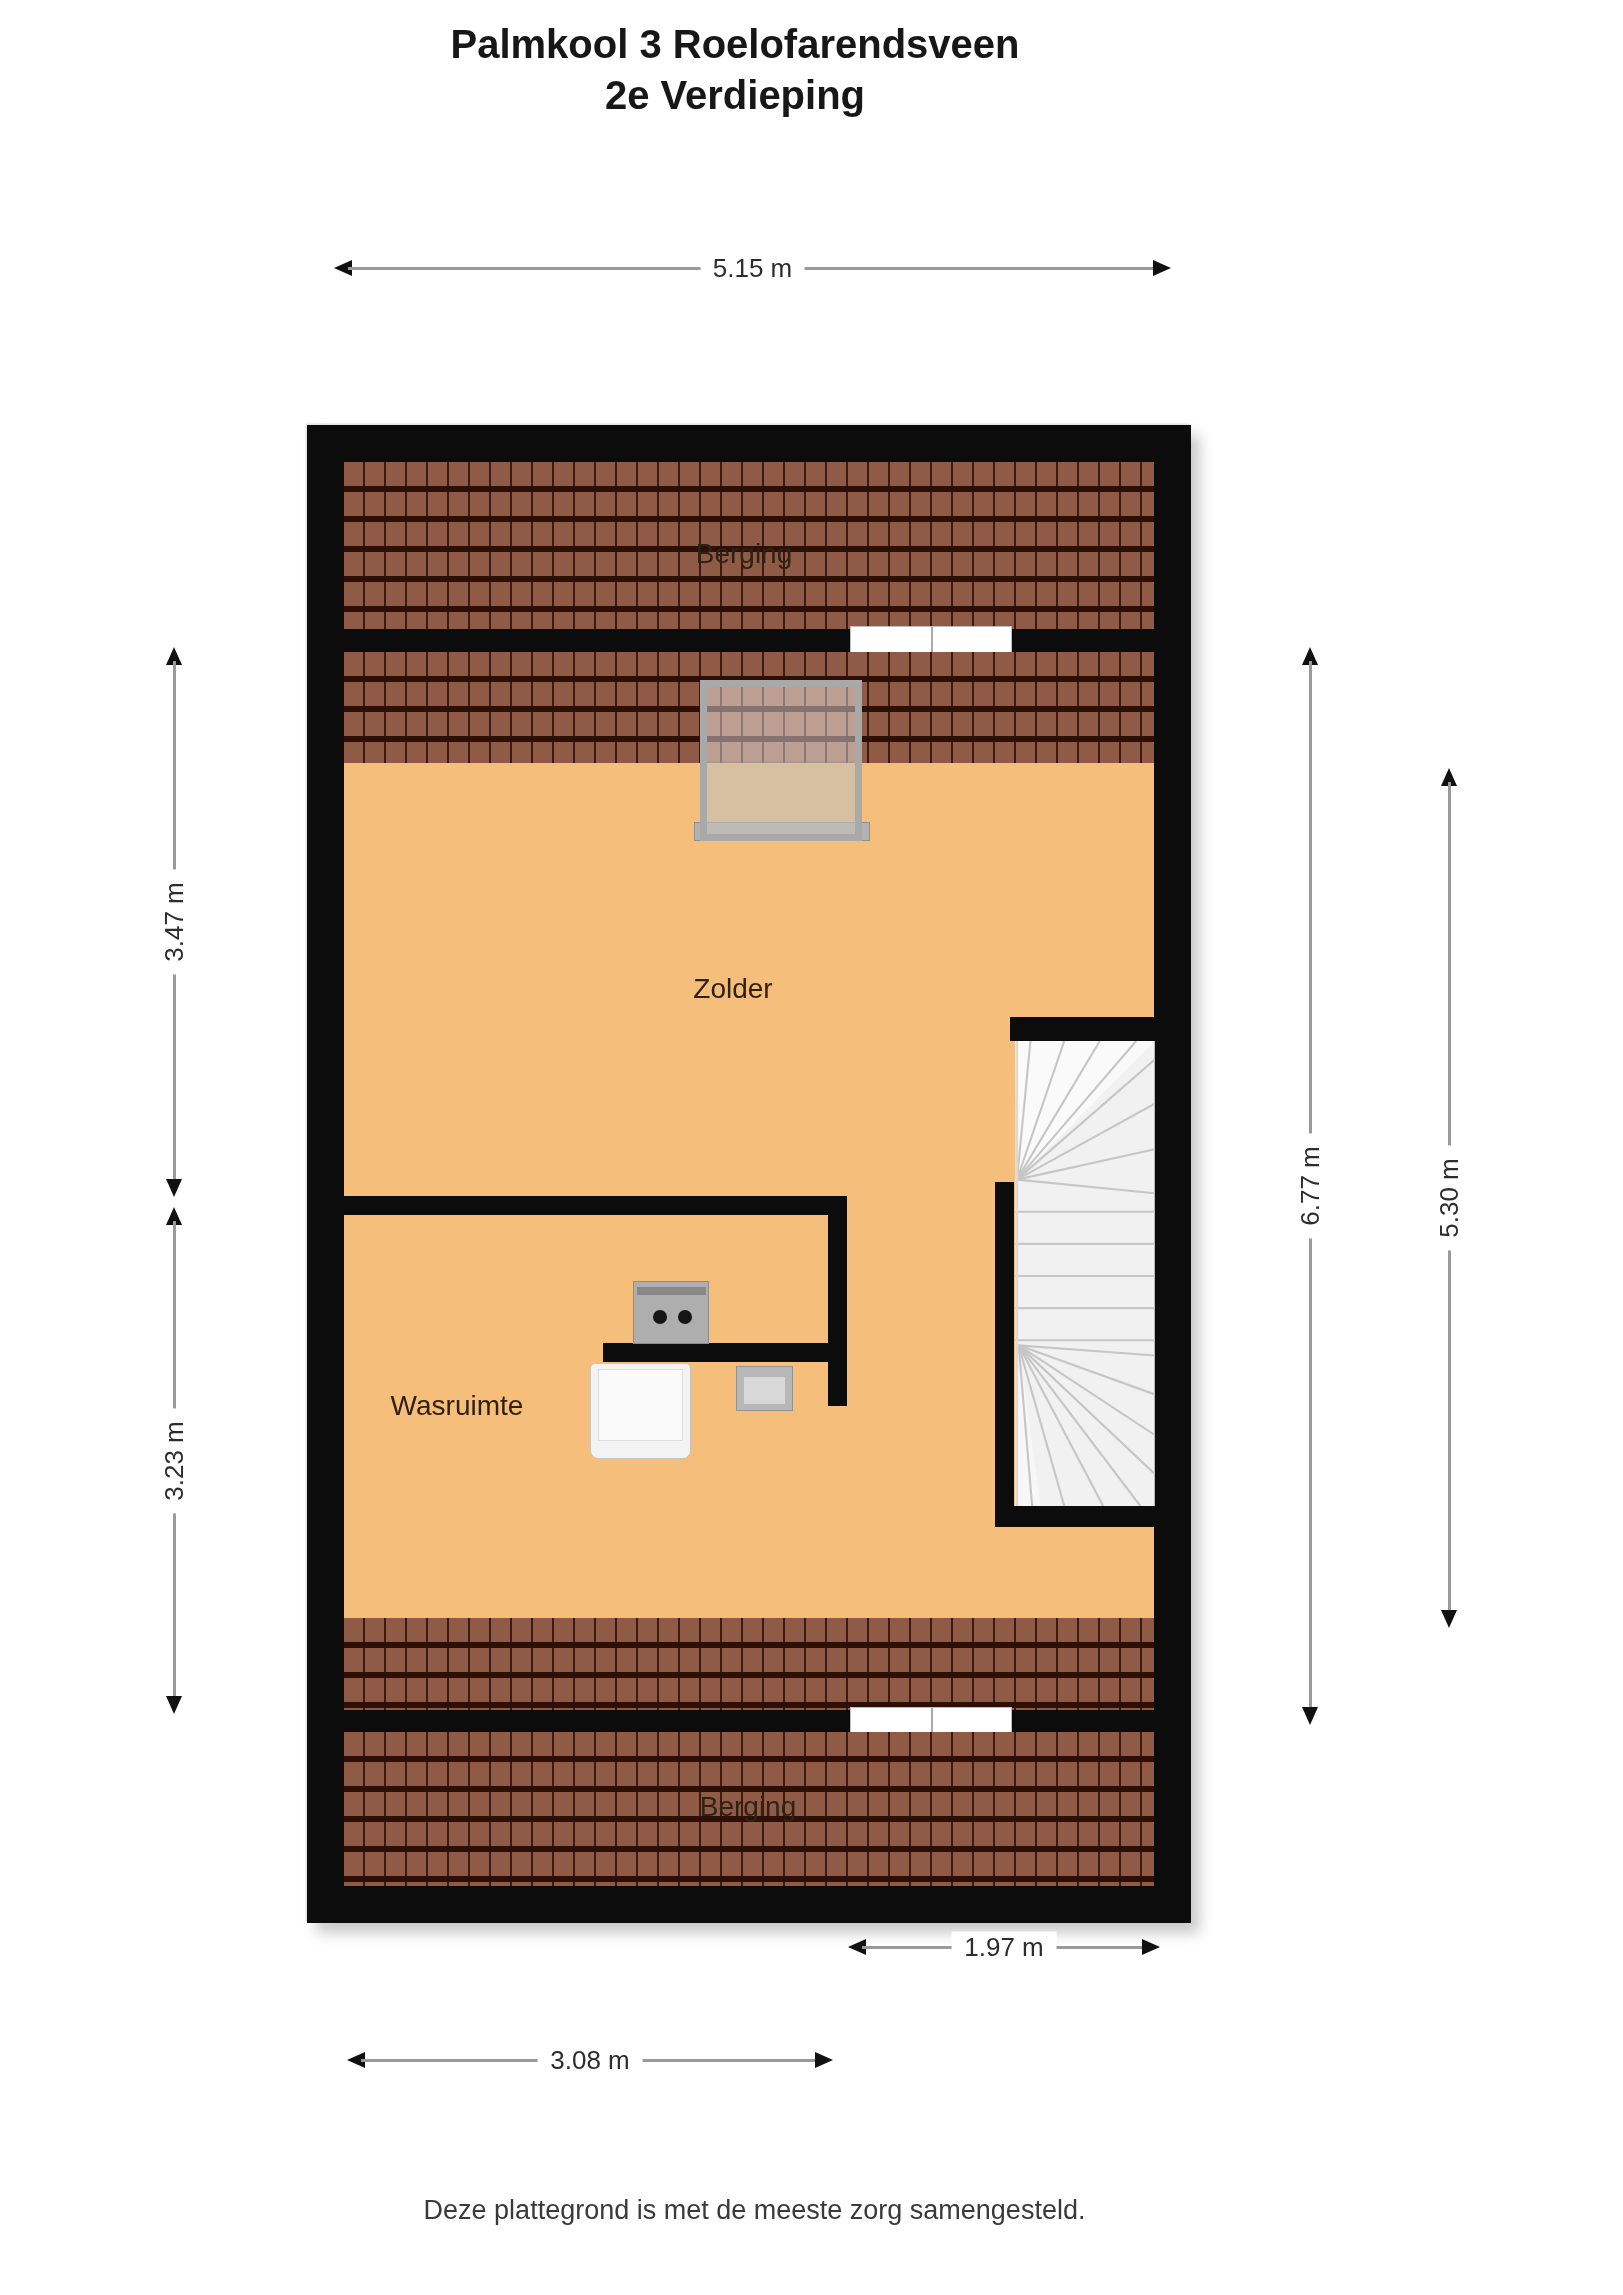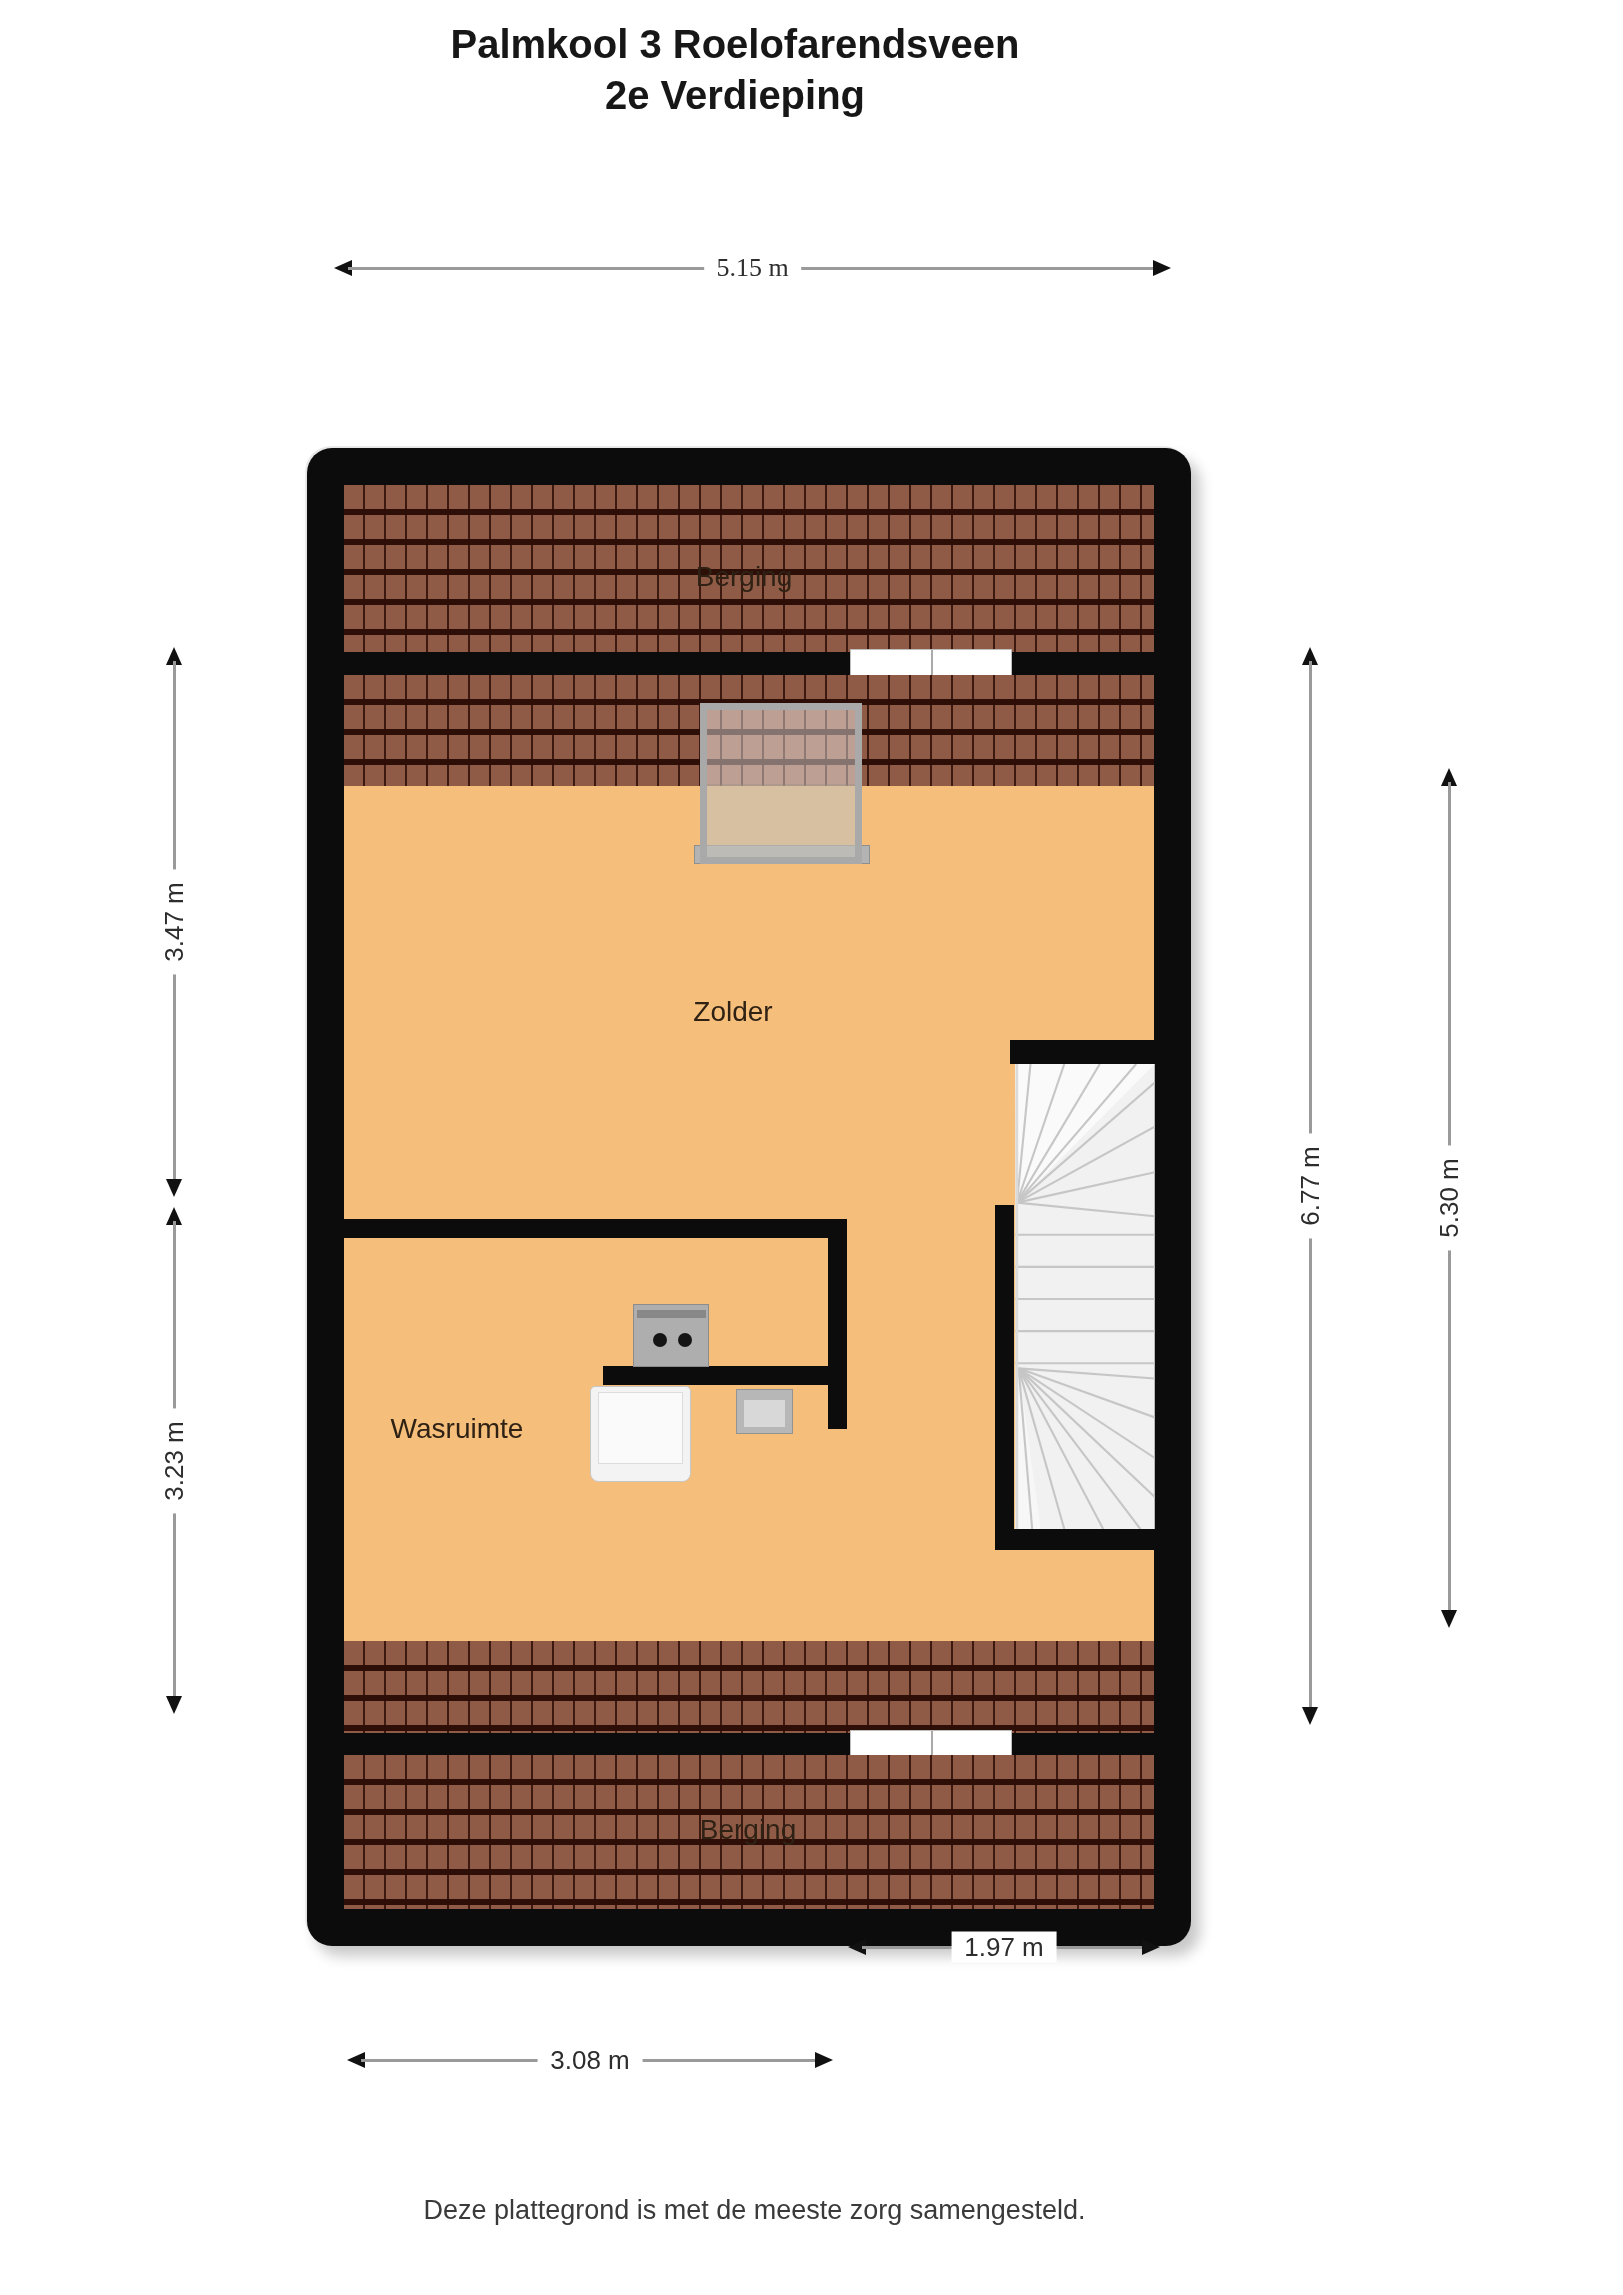--- a/index.html
+++ b/index.html
@@ -15,24 +15,23 @@
     left:287px;top:18.6px;width:896px;text-align:center;
     font-weight:700;color:#171717;font-size:40px;line-height:51px;
   }
   .page-footer{
     left:304px;top:2192px;width:901px;text-align:center;
     font-size:27px;line-height:36px;color:#3a3a3a;
   }
 
   
   .plan{
-    left:307px;top:448px;width:884px;height:1498px;
+    left:307px;top:425px;width:884px;height:1498px;
     background:var(--wall,#0c0c0c);
     box-shadow:8.5px 10px 13.5px rgba(0,0,0,0.22), -1.7px -1.7px 0 #e8e8e8;
-    border-radius:25px;
   }
   .tiles{
     left:37px;width:810px;
     background:
       repeating-linear-gradient(90deg, rgba(0,0,0,0) 0 18.6px, rgba(46,13,6,.85) 18.6px 21px),
       repeating-linear-gradient(180deg, rgba(0,0,0,0) 0 24px, #2e0f07 24px 30px),
       var(--tile,#8f5b46);
   }
   .floor{
     left:37px;top:338px;width:810px;height:855px;
@@ -86,21 +85,21 @@
   .vdim .lbl{position:absolute;top:50%;left:14.4px;transform:translate(-50%,-50%) rotate(-90deg);background:#fff;padding:0 12.7px;font-size:26px;white-space:nowrap;}
 </style>
 </head>
 <body>
 
 <div class="abs page-title">
   <div>Palmkool 3 Roelofarendsveen</div>
   <div>2e Verdieping</div>
 </div>
 
-<div class="hdim" style="left:334px;top:254px;width:837px;font-family:Liberation Serif, serif;">
+<div class="hdim" style="left:334px;top:254px;width:837px;">
   <div class="line"></div>
   <span class="lbl">5.15 m</span>
 </div>
 
 <div class="abs plan">
 
   <div class="abs tiles" style="top:37px;height:167px;"></div>
   <span class="room-label" style="left:437px;top:129px;">Berging</span>
 
   <div class="door" style="top:201px;">

